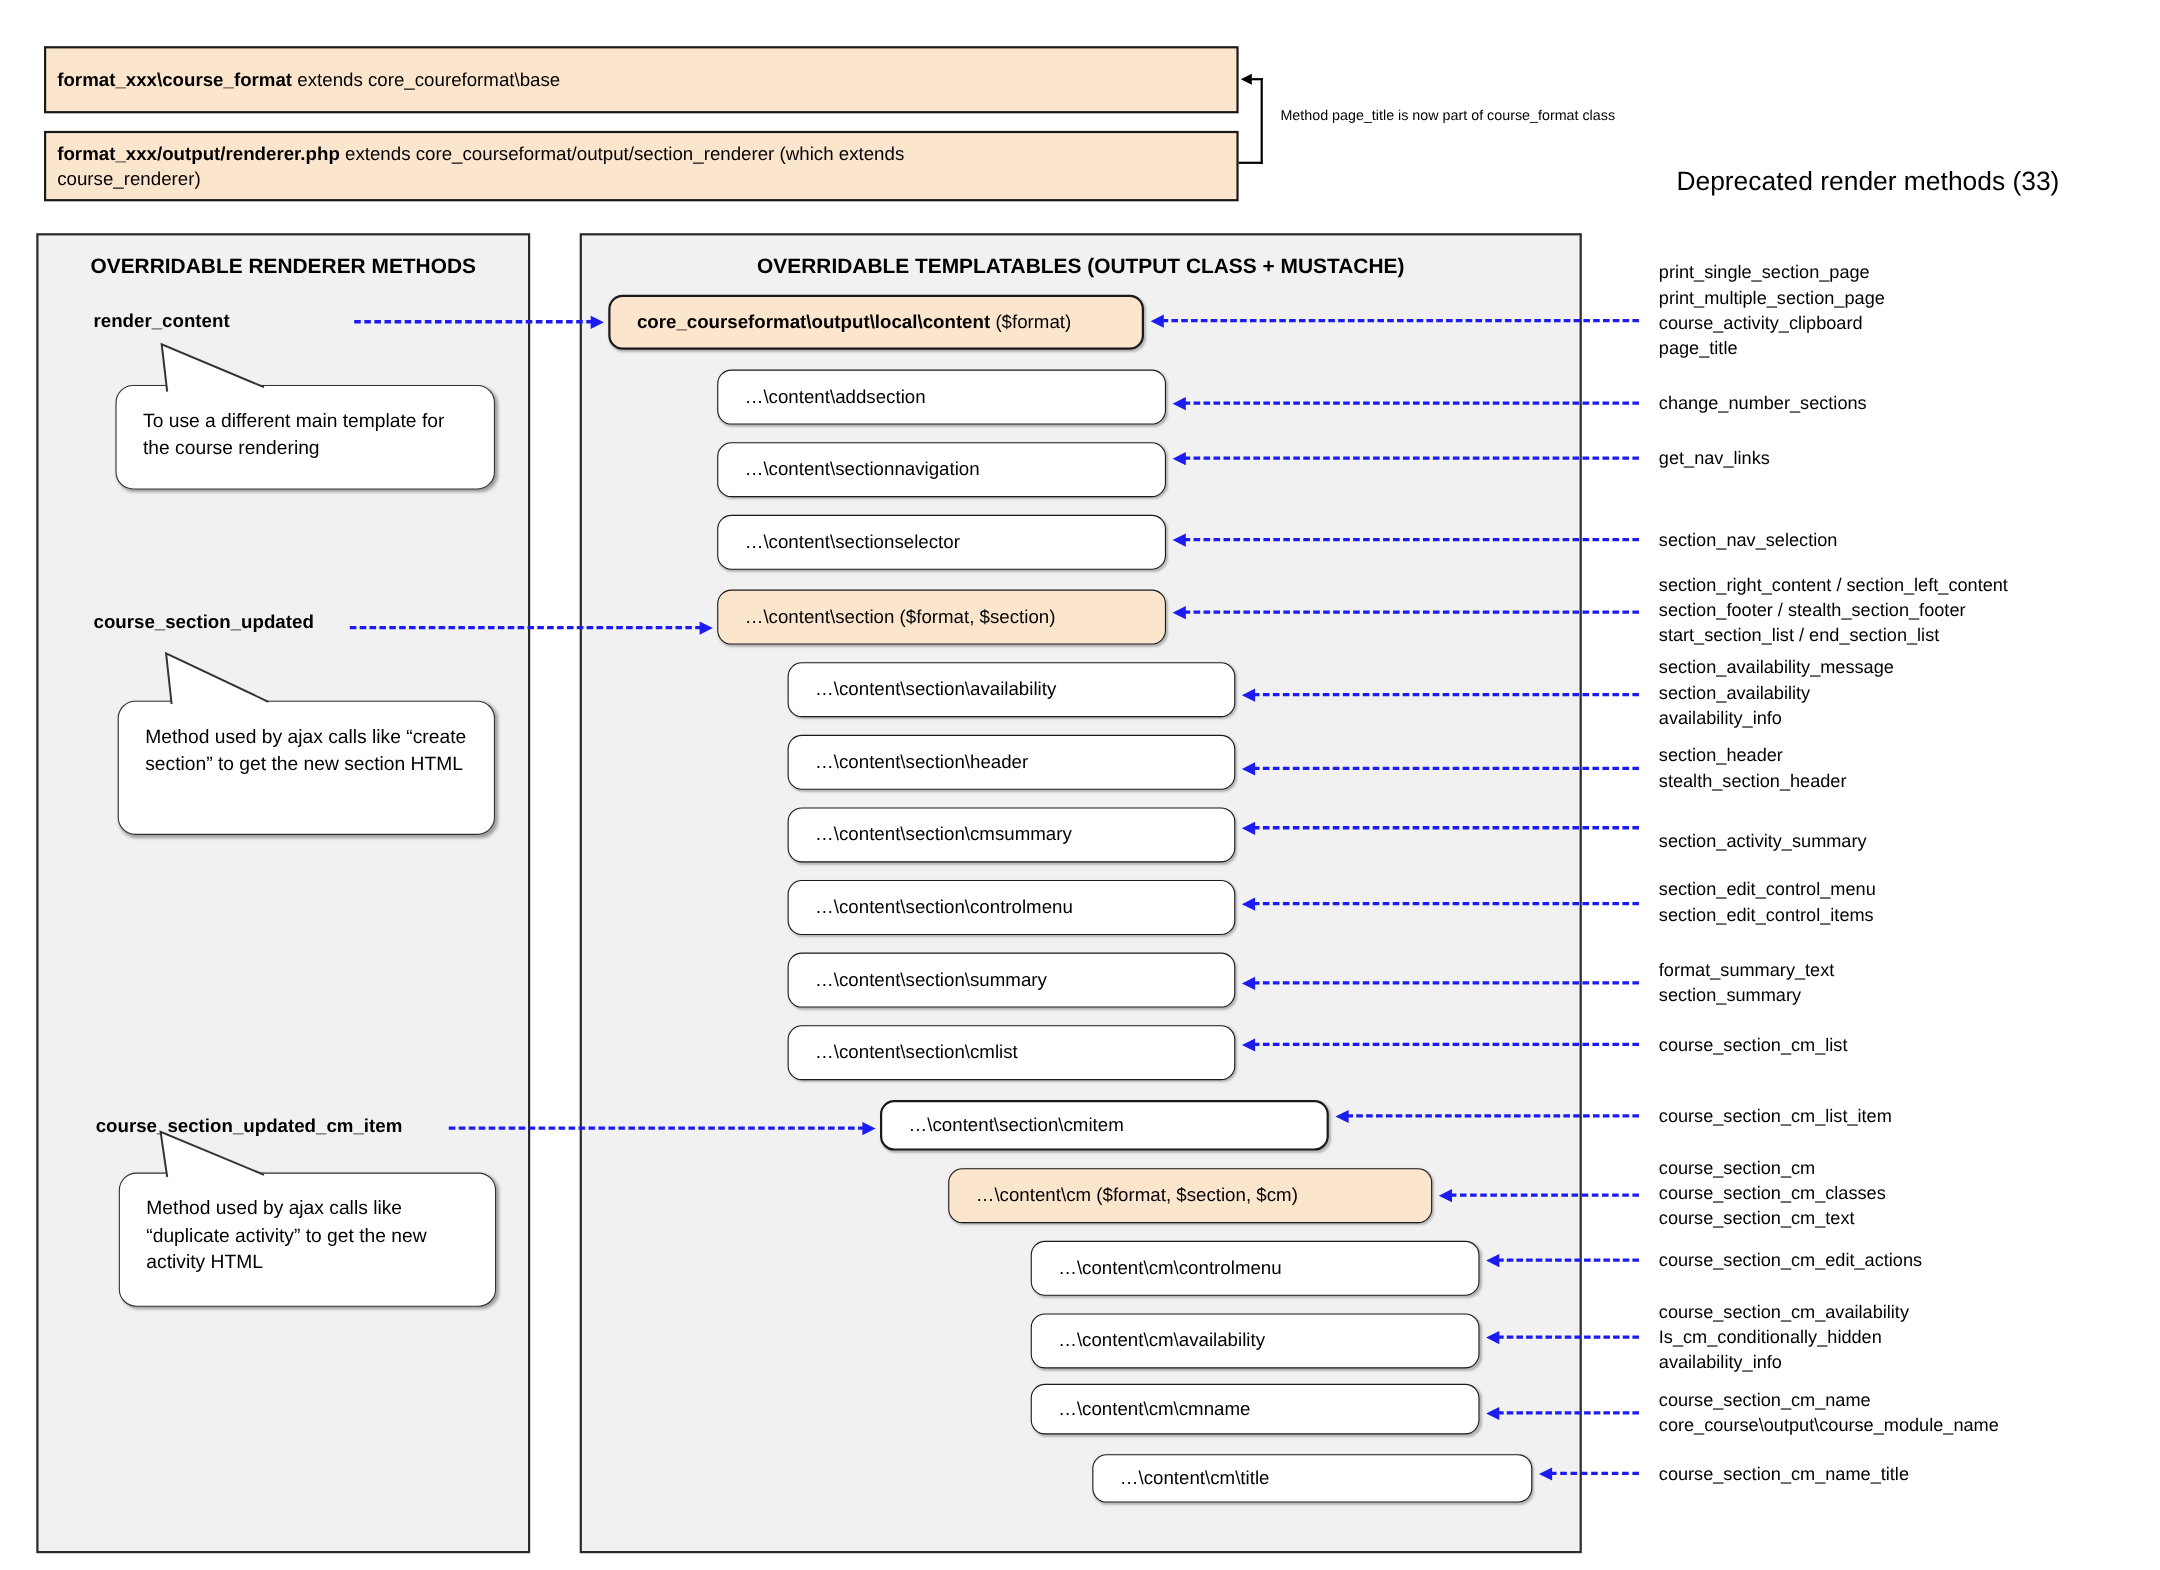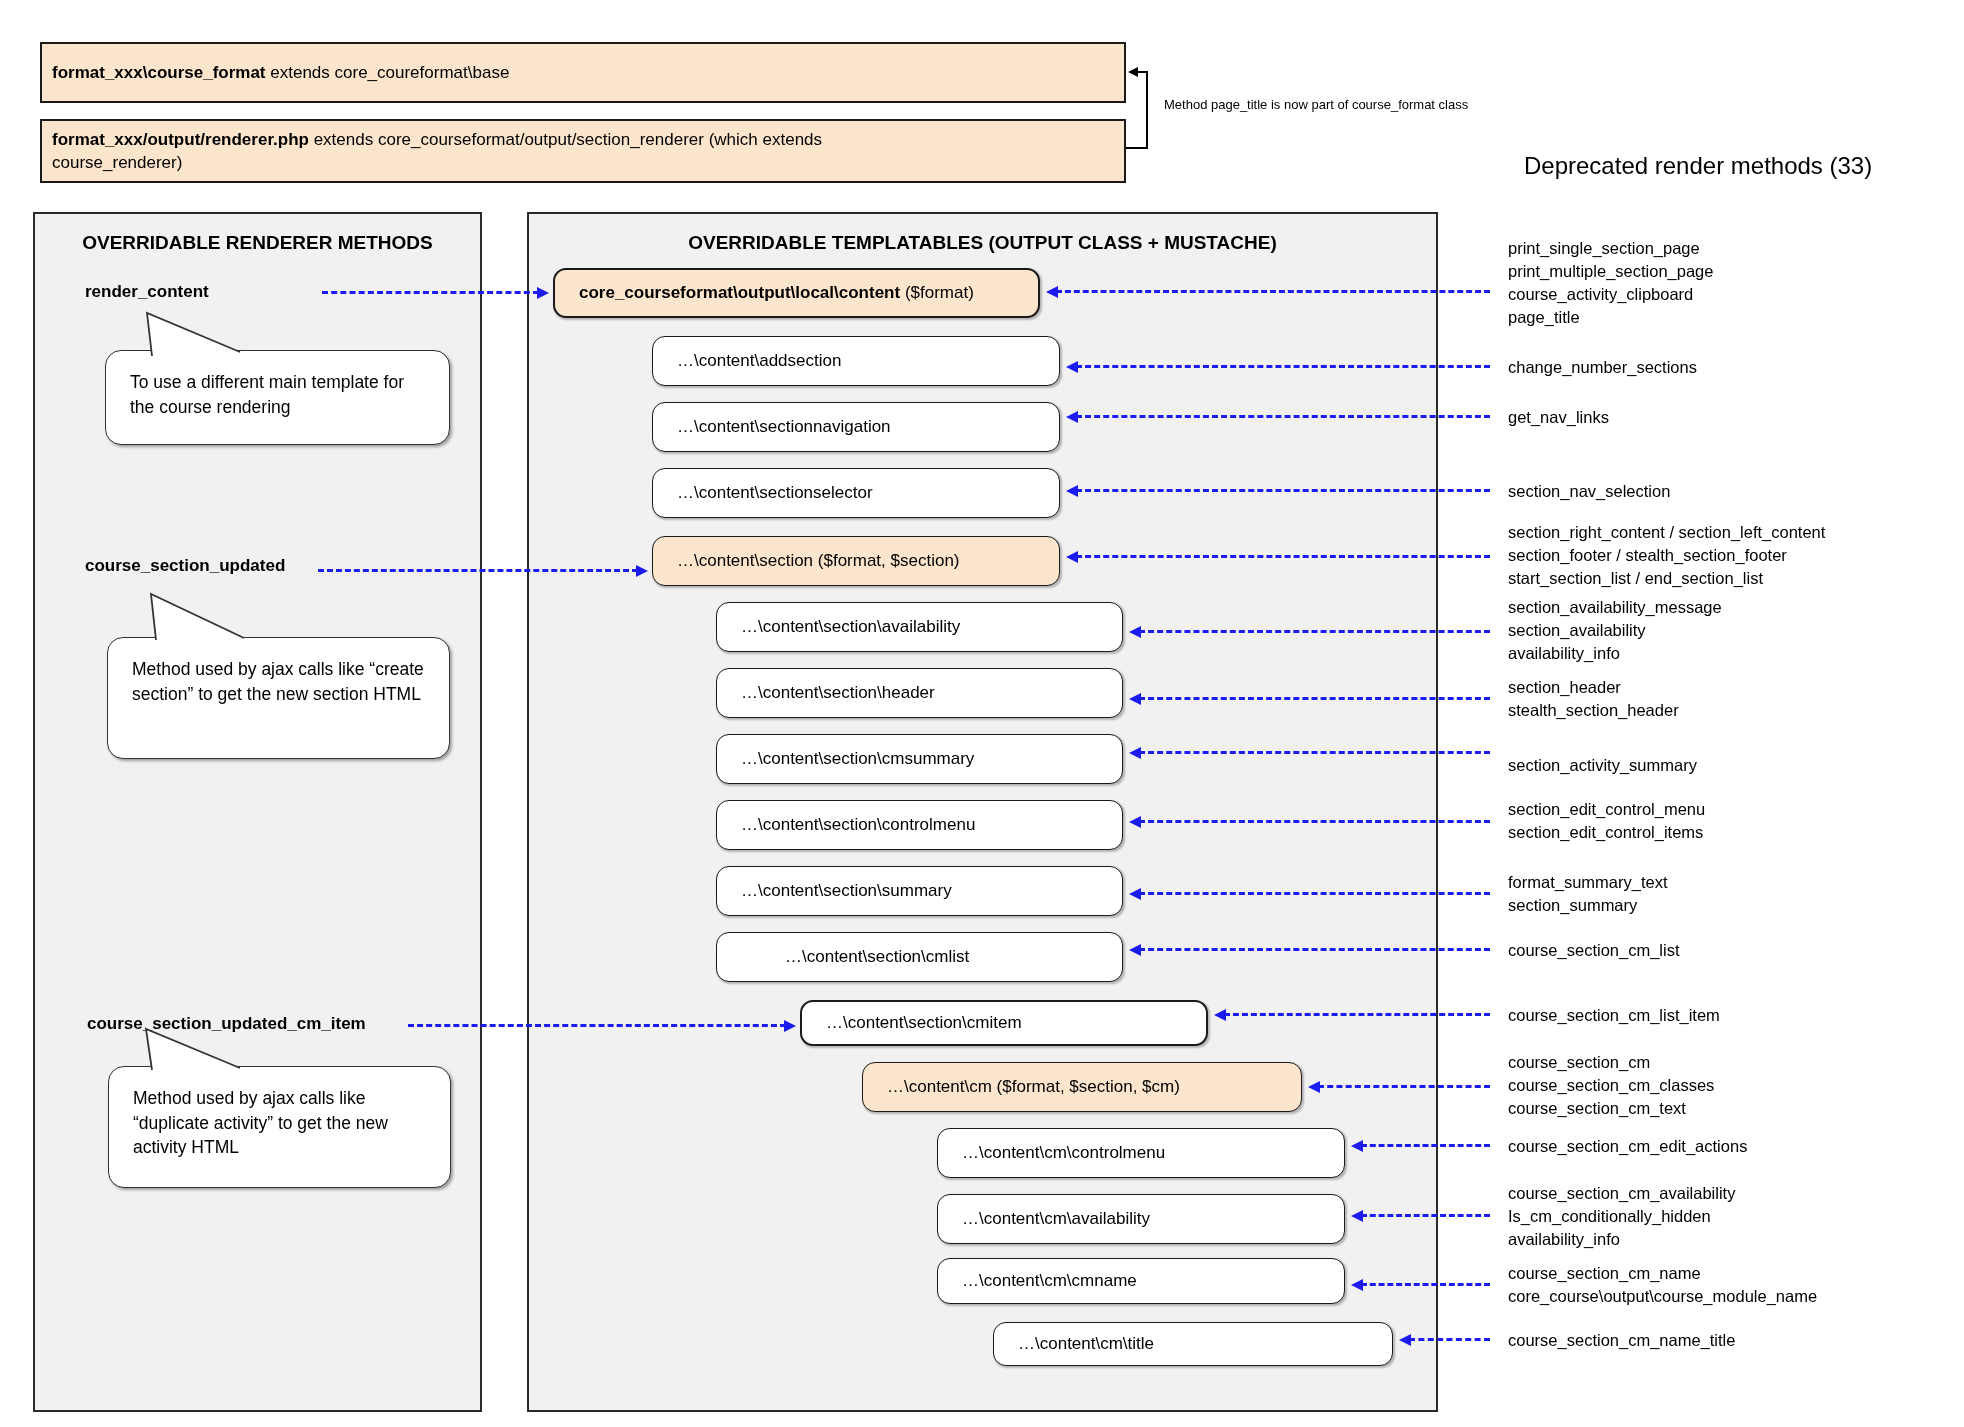--- a/index.html
+++ b/index.html
@@ -128,21 +128,21 @@
     </div>
     <div class="tbox " style="left: 716px; top: 734px; width: 407px; height: 50px;">
       <div class="inner"><span>…\content\section\cmsummary</span></div>
     </div>
     <div class="tbox " style="left: 716px; top: 800px; width: 407px; height: 50px;">
       <div class="inner"><span>…\content\section\controlmenu</span></div>
     </div>
     <div class="tbox " style="left: 716px; top: 866px; width: 407px; height: 50px;">
       <div class="inner"><span>…\content\section\summary</span></div>
     </div>
-    <div class="tbox " style="left: 716px; top: 932px; width: 407px; height: 50px; padding-left: 44px;">
+    <div class="tbox " style="left: 716px; top: 932px; width: 407px; height: 50px;">
       <div class="inner"><span>…\content\section\cmlist</span></div>
     </div>
     <div class="tbox strong" style="left: 800px; top: 1000px; width: 408px; height: 46px;">
       <div class="inner"><span>…\content\section\cmitem</span></div>
     </div>
     <div class="tbox orange" style="left: 862px; top: 1062px; width: 440px; height: 50px;">
       <div class="inner"><span>…\content\cm ($format, $section, $cm)</span></div>
     </div>
     <div class="tbox " style="left: 937px; top: 1128px; width: 408px; height: 50px;">
       <div class="inner"><span>…\content\cm\controlmenu</span></div>

